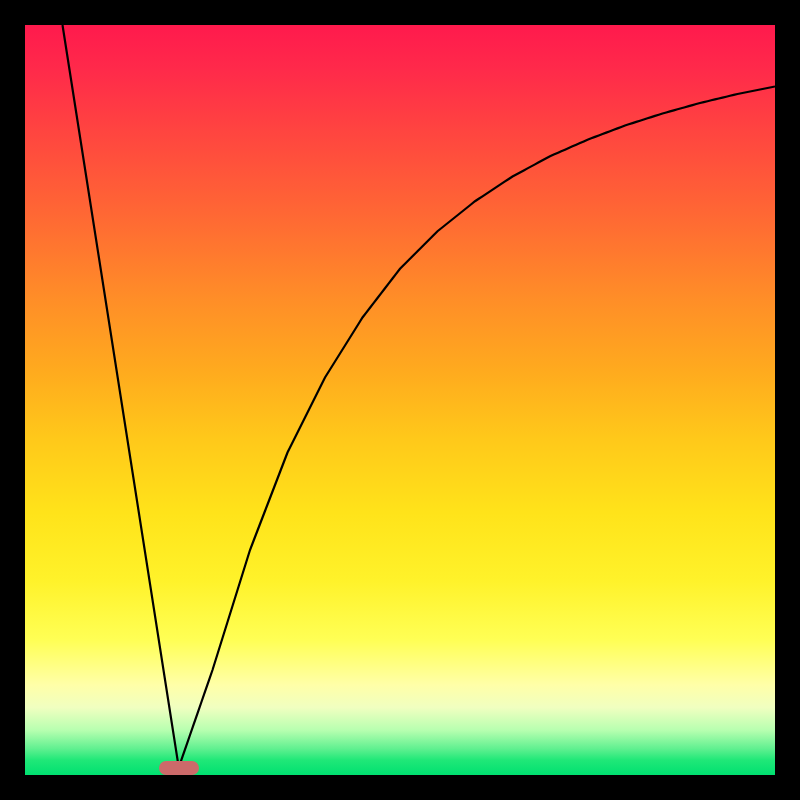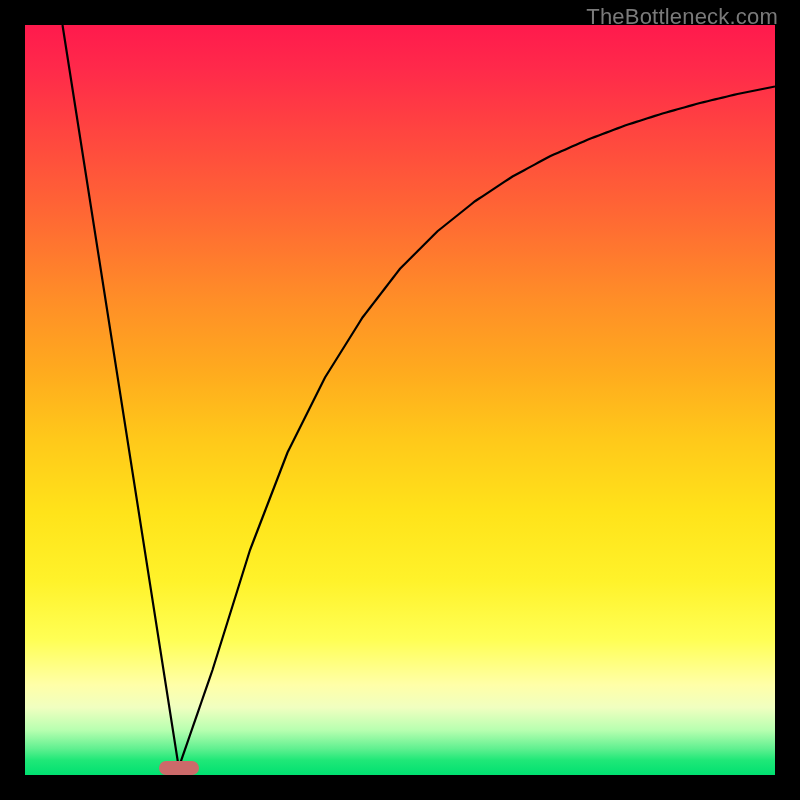--- a/index.html
+++ b/index.html
@@ -65,21 +65,20 @@
     height: 14px;
     background: #cc6a6a;
     border-radius: 7px;
     transform: translate(-50%, -50%);
   }
 </style>
 </head>
 <body>
 
 <div class="frame">
-  <div class="watermark">TheBottleneck.com</div>
 
   <div class="plot-area">
     <svg class="curve" viewBox="0 0 750 750" preserveAspectRatio="none">
       <path id="curve-path" d="M 37.5 0 L 153.75 742.5 L 153.75 742.5 L 157.5 731.6666666666666 L 161.25 720.8333333333334 L 165 710 L 168.75 699.1666666666666 L 172.5 688.3333333333334 L 176.25 677.5 L 180 666.6666666666666 L 183.75 655.8333333333334 L 187.5 645 L 191.25 633 L 195 621 L 198.75 609 L 202.5 597 L 206.25000000000003 585 L 210.00000000000003 573 L 213.74999999999997 561 L 217.49999999999997 549 L 221.25 537 L 225 525 L 228.75 515.25 L 232.5 505.5 L 236.25 495.75 L 240 486 L 243.75 476.25 L 247.5 466.50000000000006 L 251.25000000000003 456.75 L 255.00000000000003 447 L 258.75 437.25 L 262.5 427.5 L 266.25 420 L 270 412.5 L 273.75 405 L 277.5 397.5 L 281.25 390 L 285 382.5 L 288.75 375 L 292.5 367.5 L 296.25 360 L 300 352.5 L 303.75 346.50000000000006 L 307.5 340.49999999999994 L 311.25 334.50000000000006 L 315 328.49999999999994 L 318.75 322.50000000000006 L 322.5 316.50000000000006 L 326.25 310.5 L 330 304.5 L 333.75 298.5 L 337.5 292.5 L 341.25 287.62500000000006 L 345 282.75 L 348.75 277.87499999999994 L 352.5 273 L 356.25 268.12500000000006 L 360 263.25 L 363.75 258.375 L 367.5 253.5 L 371.25 248.625 L 375 243.74999999999994 L 378.75 239.99999999999994 L 382.5 236.25 L 386.25 232.5 L 390 228.75 L 393.75 225 L 397.5 221.25 L 401.25 217.5 L 405 213.75 L 408.75000000000006 210 L 412.50000000000006 206.25 L 416.25000000000006 203.2499999999999 L 420.00000000000006 200.25 L 423.74999999999994 197.25 L 427.49999999999994 194.25 L 431.24999999999994 191.25 L 434.99999999999994 188.2499999999999 L 438.75 185.25 L 442.5 182.25 L 446.25 179.2500000000001 L 450 176.25 L 453.75 173.77499999999998 L 457.5 171.30000000000007 L 461.25 168.82500000000005 L 465 166.35000000000014 L 468.75 163.8749999999999 L 472.5 161.39999999999998 L 476.25 158.92499999999995 L 480 156.45000000000005 L 483.75 153.97500000000002 L 487.5 151.5 L 491.25 149.47500000000002 L 495 147.45000000000005 L 498.75 145.42499999999995 L 502.50000000000006 143.39999999999998 L 506.25000000000006 141.3749999999999 L 510.00000000000006 139.35000000000002 L 513.75 137.32500000000005 L 517.5 135.30000000000007 L 521.25 133.27499999999998 L 525 131.25 L 528.75 129.60000000000002 L 532.5 127.94999999999993 L 536.25 126.29999999999995 L 540 124.64999999999998 L 543.75 123 L 547.5 121.34999999999991 L 551.25 119.69999999999993 L 555 118.04999999999995 L 558.75 116.39999999999998 L 562.5 114.75 L 566.25 113.32500000000005 L 570 111.89999999999998 L 573.75 110.47500000000002 L 577.5 109.05000000000007 L 581.25 107.625 L 585 106.19999999999993 L 588.75 104.77499999999998 L 592.5 103.35000000000002 L 596.25 101.92500000000007 L 600 100.5 L 603.75 99.30000000000007 L 607.5 98.10000000000002 L 611.25 96.89999999999998 L 615 95.70000000000005 L 618.75 94.49999999999989 L 622.5 93.29999999999995 L 626.25 92.10000000000002 L 630 90.90000000000009 L 633.75 89.69999999999993 L 637.5 88.5 L 641.25 87.44999999999993 L 645 86.39999999999998 L 648.75 85.34999999999991 L 652.5 84.29999999999995 L 656.25 83.25 L 660 82.20000000000005 L 663.75 81.15000000000009 L 667.5 80.10000000000014 L 671.25 79.05000000000007 L 675 78.00000000000011 L 678.75 77.10000000000002 L 682.5 76.20000000000005 L 686.25 75.30000000000007 L 690 74.40000000000009 L 693.75 73.50000000000011 L 697.5 72.60000000000014 L 701.25 71.70000000000005 L 705 70.79999999999995 L 708.75 69.90000000000009 L 712.5 69.00000000000011 L 716.25 68.25000000000011 L 720 67.5 L 723.75 66.75000000000011 L 727.5 66 L 731.25 65.25000000000011 L 735 64.50000000000011 L 738.75 63.75 L 742.5 63 L 746.25 62.25 L 750 61.5" stroke="#000" stroke-width="2.2" fill="none"></path>
     </svg>
     <div id="opt-marker" class="marker" style="left: 153.75px; top: 742.5px; background: rgb(204, 106, 106);"></div>
   </div>
 </div>
 
 </body></html>

